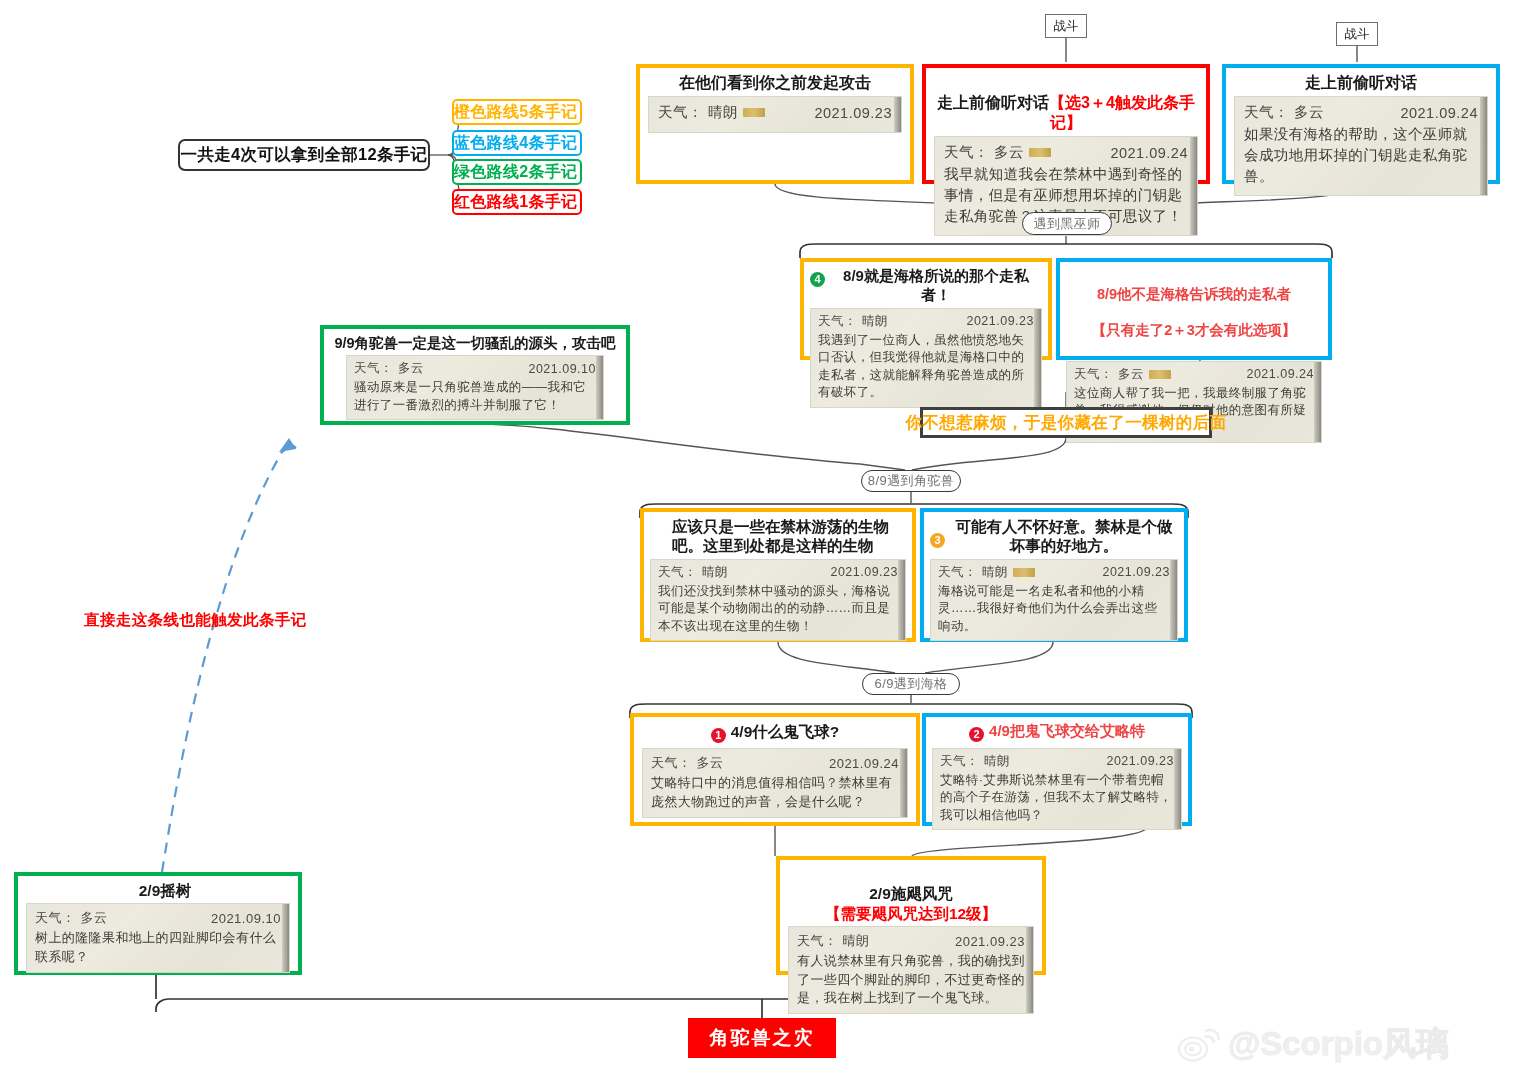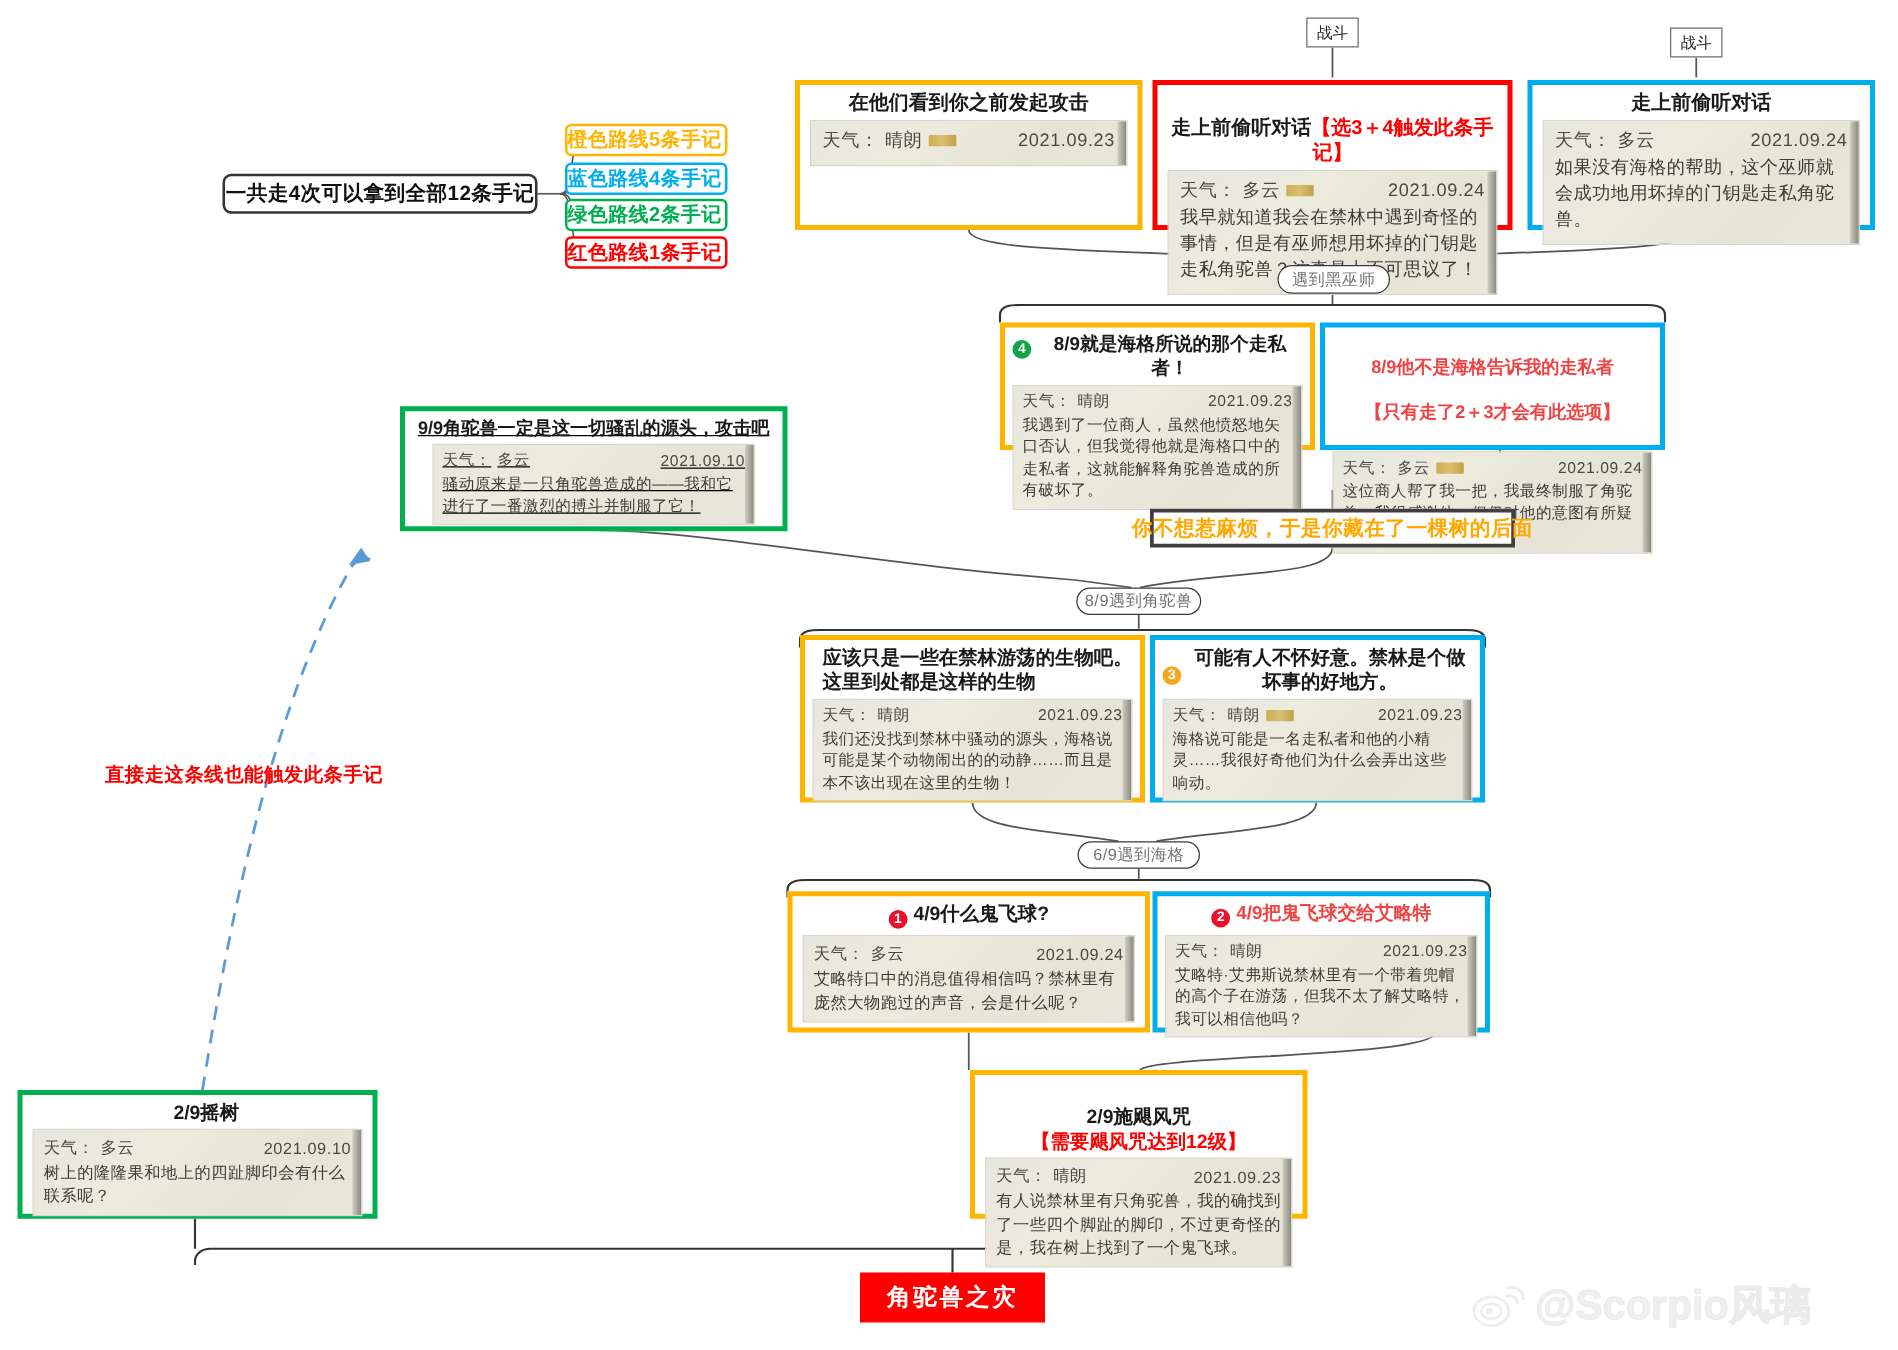--- a/index.html
+++ b/index.html
@@ -255,21 +255,21 @@
             <span>天气：</span>
             <span>多云</span>
           <span class="wxstamp"></span>
           </span>
         <span>2021.09.24</span>
       </div>
       <div class="bodytext" style="font-size:12.5px;line-height:1.4;">这位商人帮了我一把，我最终制服了角驼兽，我很感谢他。但仍对他的意图有所疑虑……。</div>
     </div>
   </div>
 
-  <div class="card b-green" style="left:320px;top:325px;width:310px;height:100px;text-decoration:underline;">
+  <div class="card b-green" style="left:320px;top:325px;width:310px;height:100px;">
     <div class="card-title" style="font-size:14.5px;">9/9角驼兽一定是这一切骚乱的源头，攻击吧</div>
     <div class="card-body" style="margin:0 22px 6px 22px;padding:4px 7px 5px 7px;">
       <div class="bodyhead" style="font-size:12.5px;">
         <span class="wx">
             <span>天气：</span>
             <span>多云</span>
           </span>
         <span>2021.09.10</span>
       </div>
       <div class="bodytext" style="font-size:12.5px;line-height:1.4;">骚动原来是一只角驼兽造成的——我和它进行了一番激烈的搏斗并制服了它！</div>
@@ -278,21 +278,21 @@
 
   <div class="hide-box" style="left:920px;top:407px;width:292px;height:31px;">
     <span>你不想惹麻烦，于是你藏在了一棵树的后面</span>
   </div>
 
   <div class="pill" style="left:861px;top:470px;width:100px;height:22px;">
     <span>8/9遇到角驼兽</span>
   </div>
 
   <div class="card b-orange" style="left:640px;top:508px;width:276px;height:134px;">
-    <div class="card-title" style="font-size:15.5px;text-align:left;padding-left:14px;">应该只是一些在禁林游荡的生物吧。这里到处都是这样的生物</div>
+    <div class="card-title" style="font-size:15.5px;text-align:left;padding-left:28px;">应该只是一些在禁林游荡的生物吧。这里到处都是这样的生物</div>
     <div class="card-body" style="margin:0 6px 6px 6px;padding:4px 7px 5px 7px;">
       <div class="bodyhead" style="font-size:12.5px;">
         <span class="wx">
             <span>天气：</span>
             <span>晴朗</span>
           </span>
         <span>2021.09.23</span>
       </div>
       <div class="bodytext" style="font-size:12.5px;line-height:1.4;">我们还没找到禁林中骚动的源头，海格说可能是某个动物闹出的的动静……而且是本不该出现在这里的生物！</div>
     </div>

